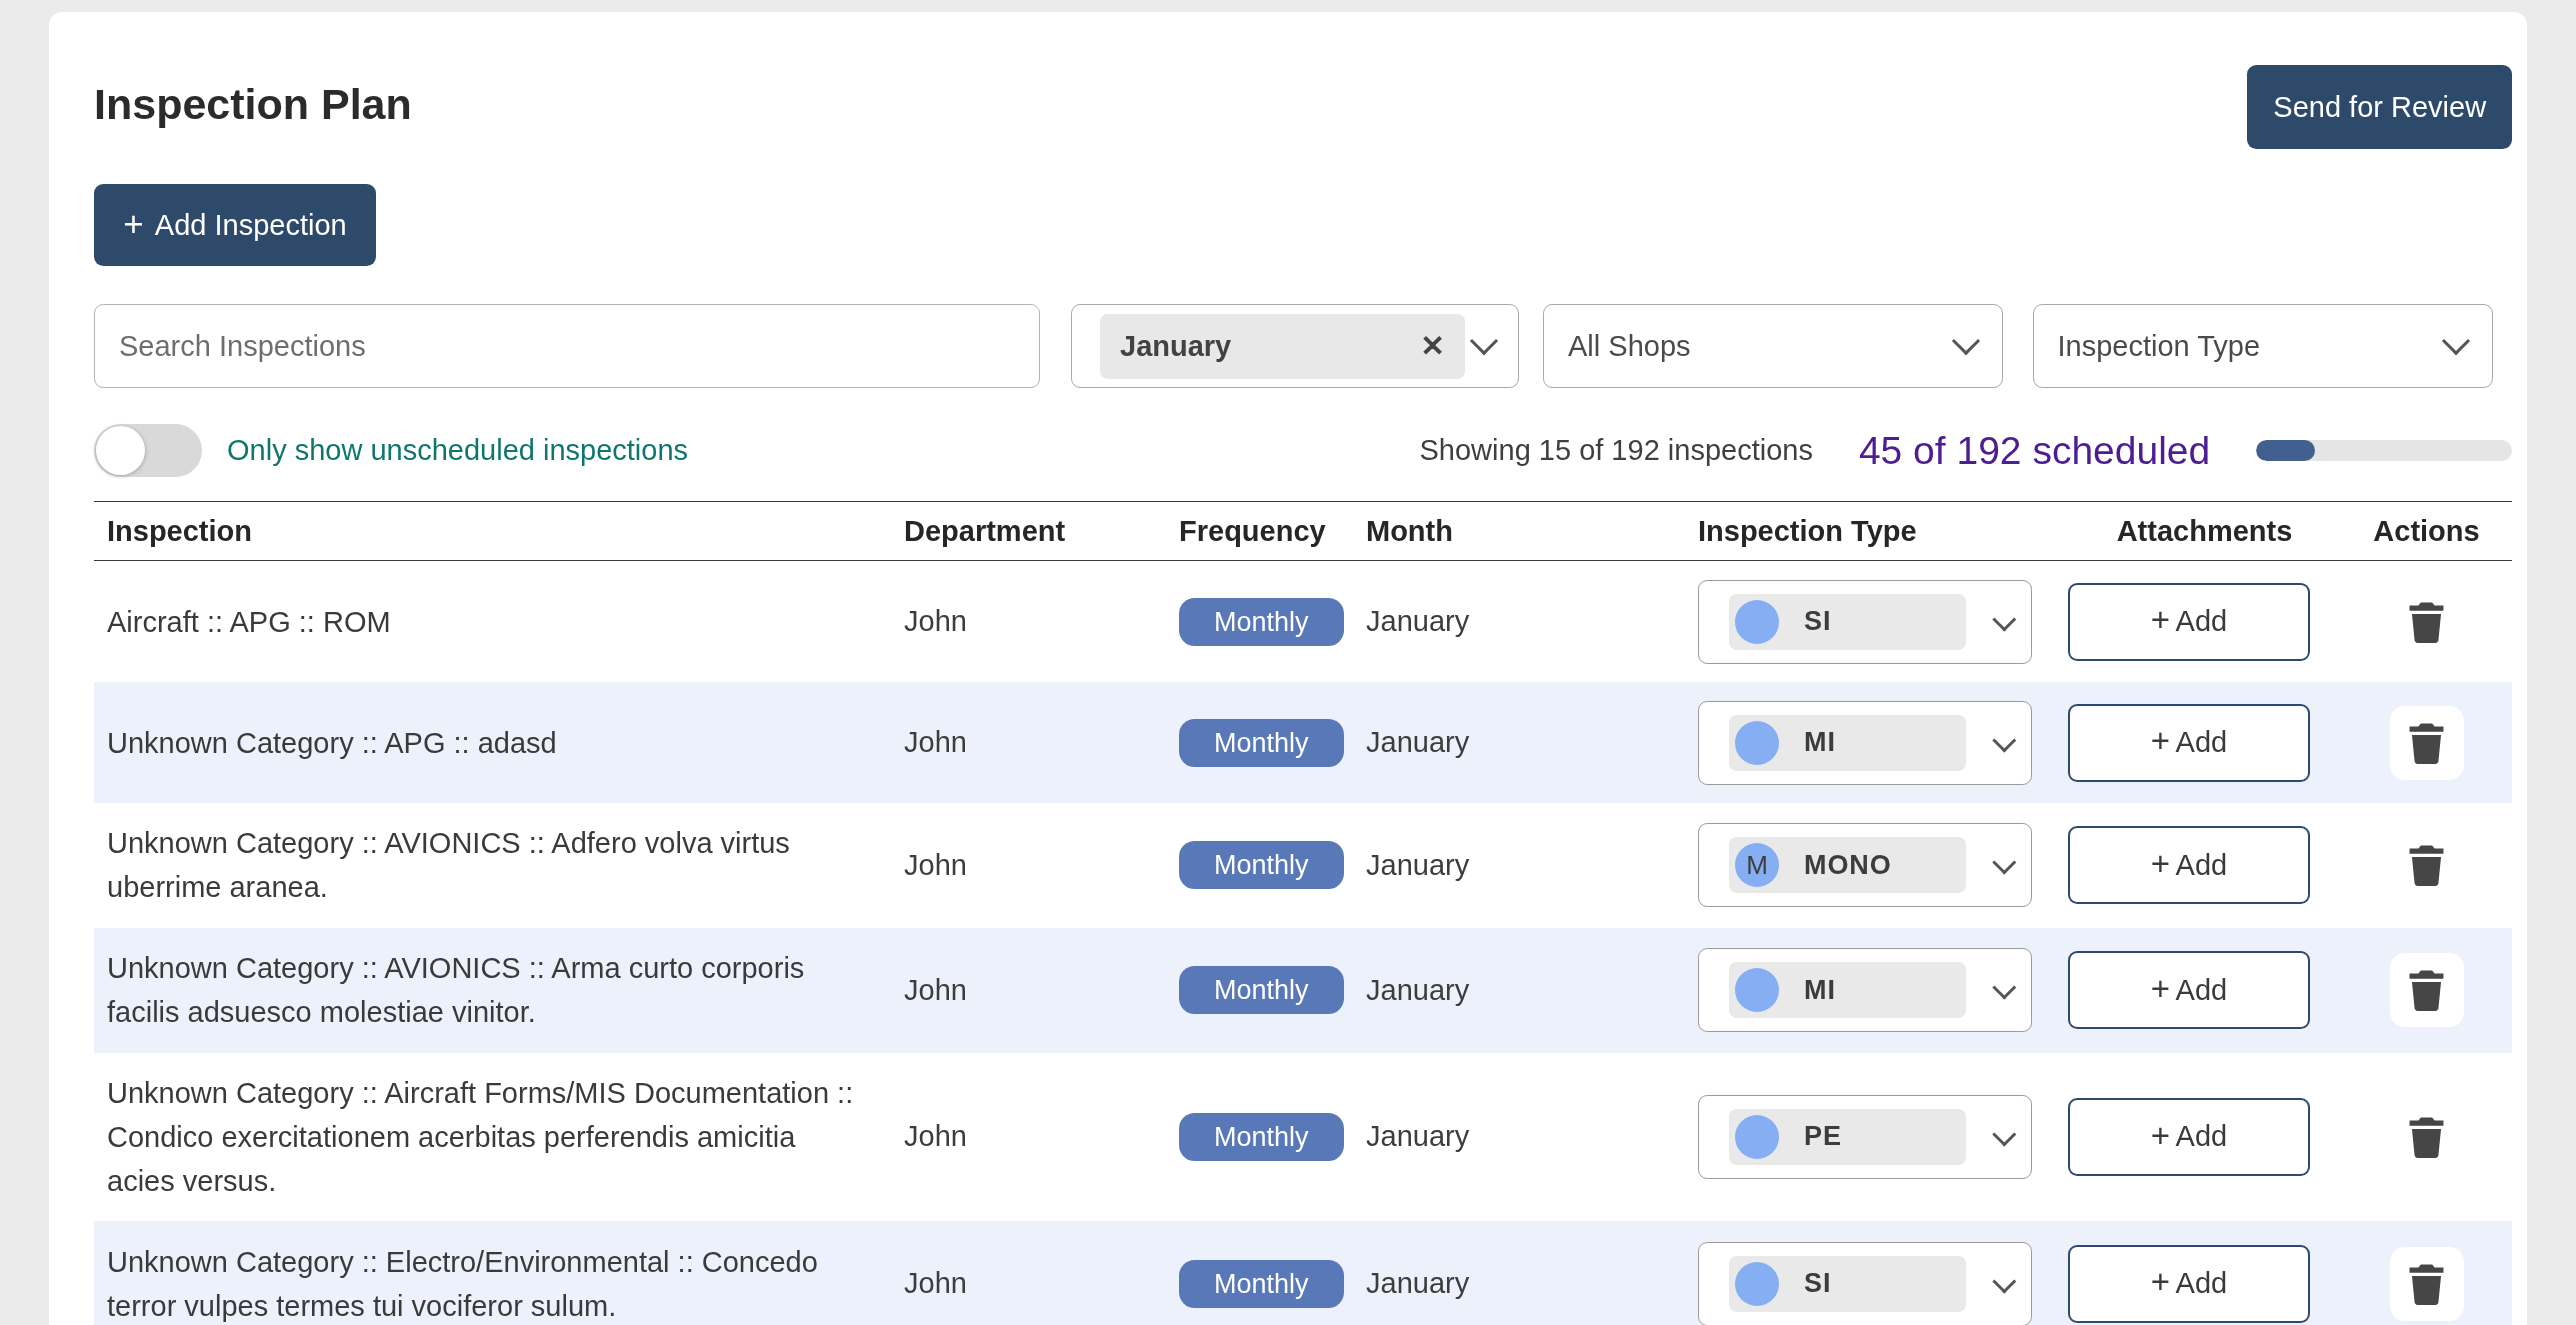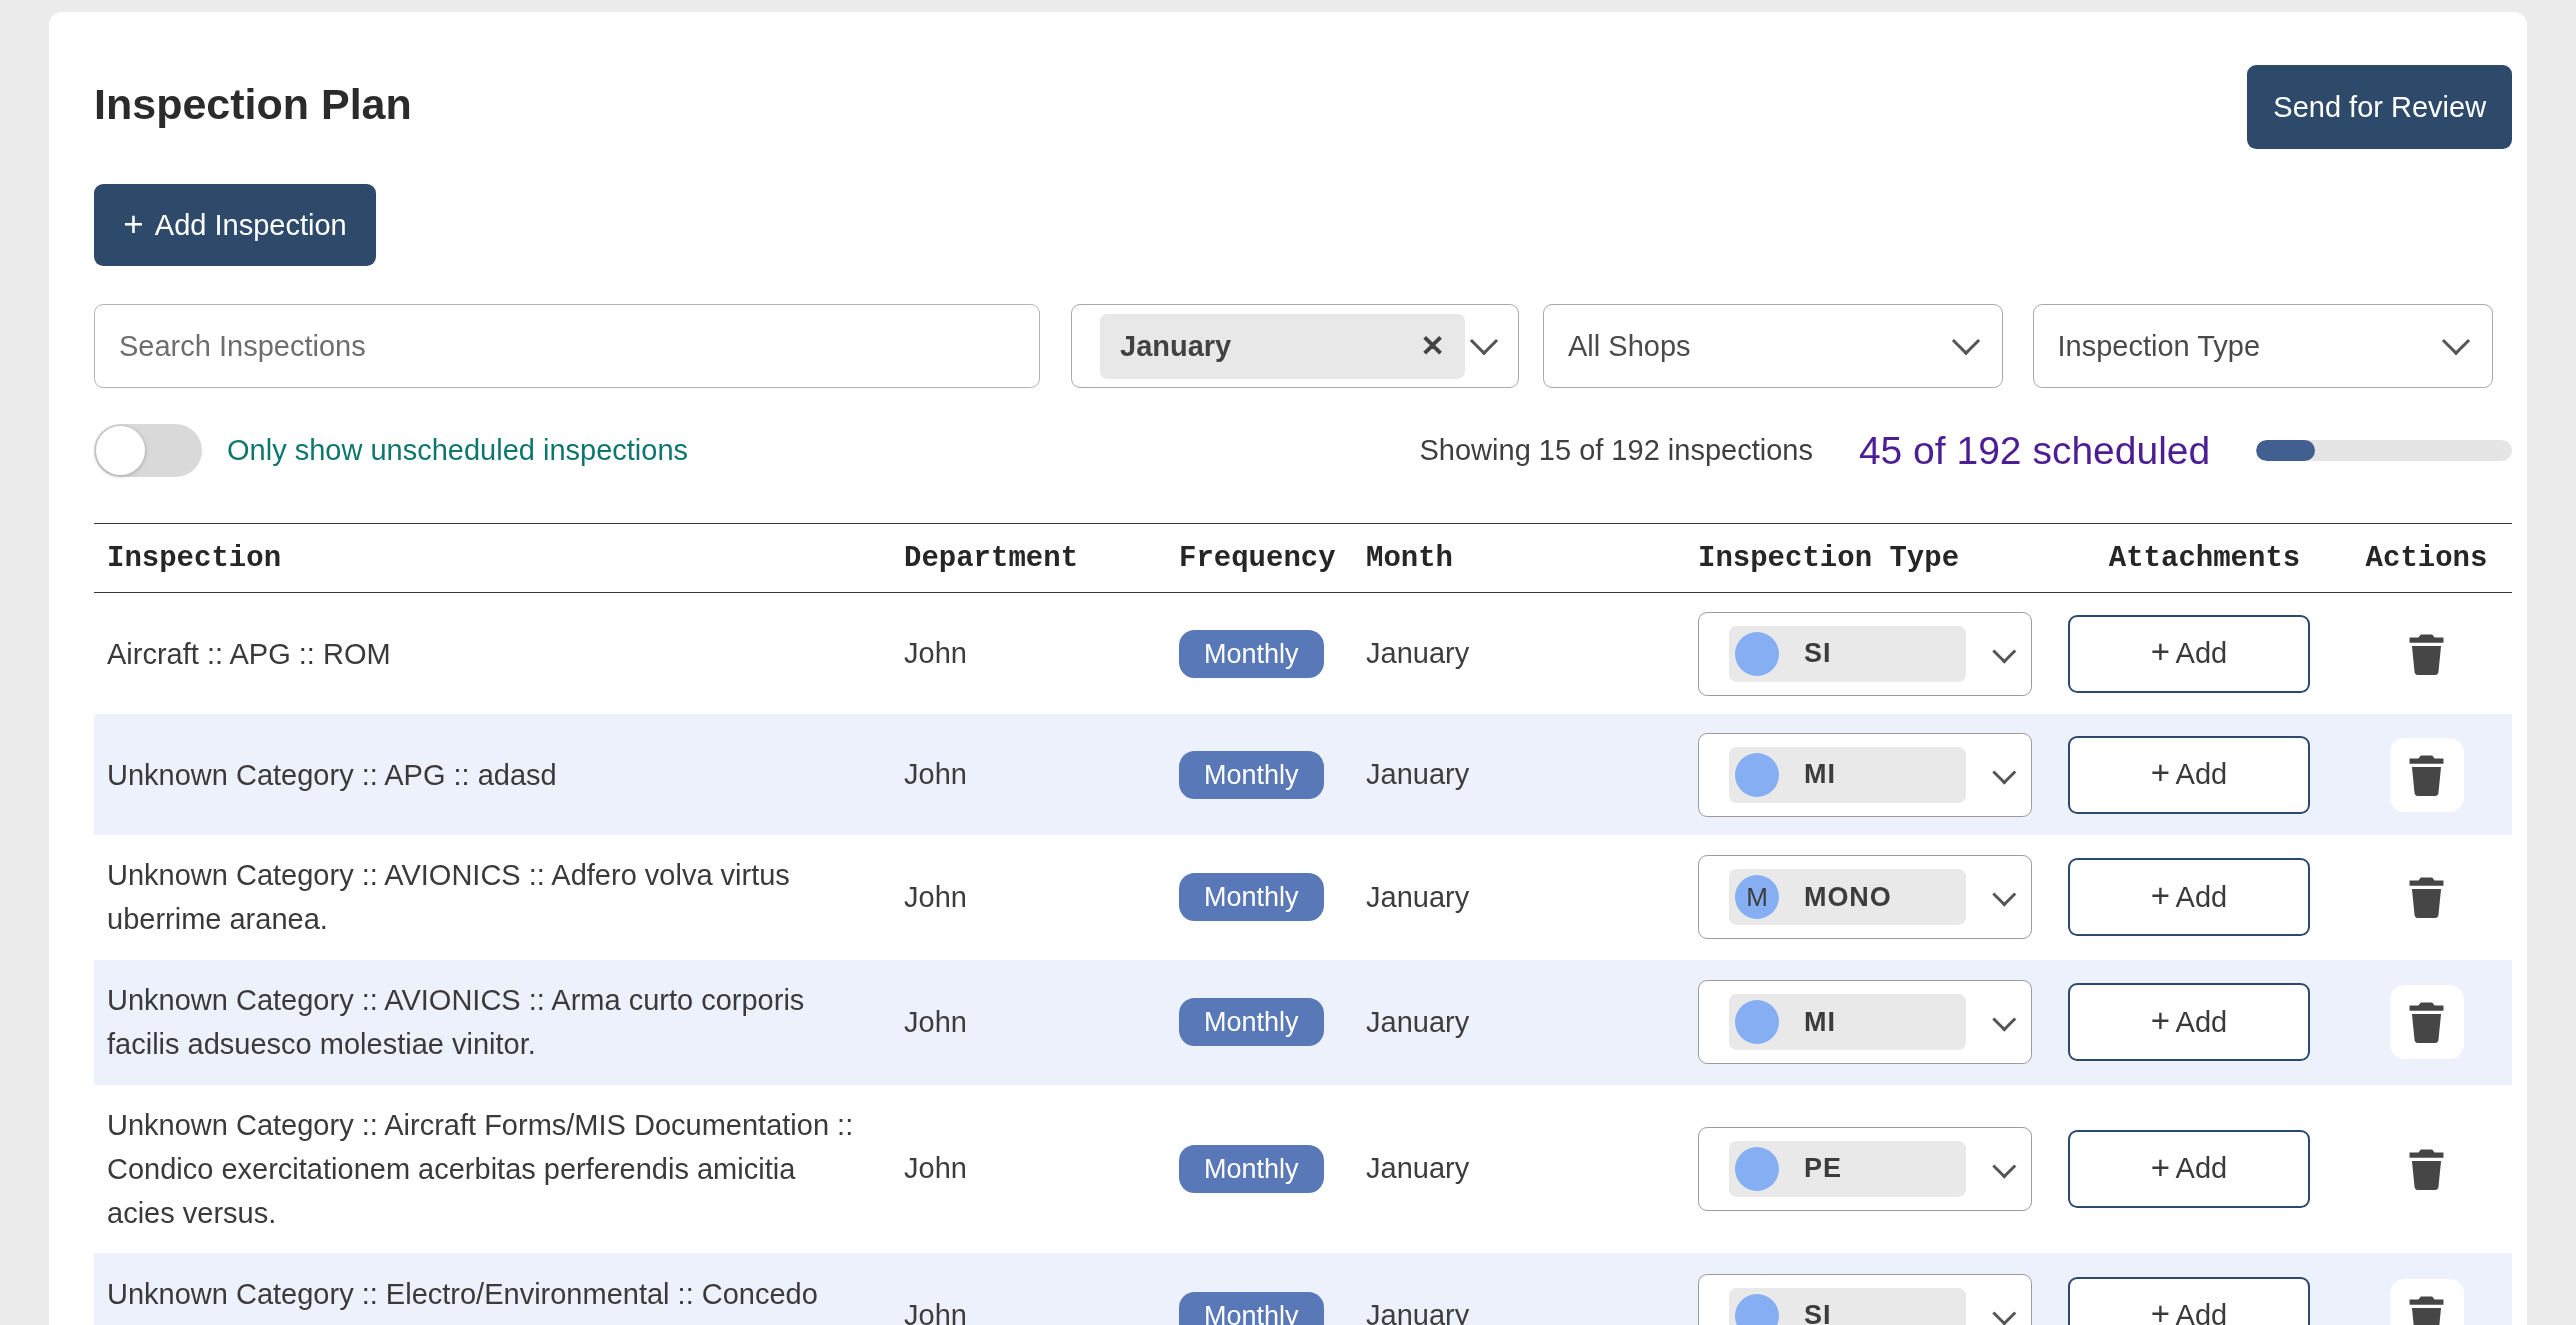--- a/index.html
+++ b/index.html
@@ -67,31 +67,31 @@
   .toggle-label { margin-left: 25px; font-size: 29px; color: #0f766e; }
   .spacer { flex: 1; }
   .showing-text { font-size: 29px; color: #3f3f3f; }
   .scheduled-text { font-size: 39px; color: #4c1d95; margin-left: 46px; }
   .progress-track { margin-left: 46px; width: 256px; height: 21px; background: #e5e5e5; border-radius: 11px; position: relative; overflow: hidden; flex: none; }
   .progress-fill { height: 100%; background: #41608f; border-radius: 11px; width: 23%; }
 
   
   .grid-cols { display: grid; grid-template-columns: 810px 275px 187px 332px 370px 273px 171px; }
   .thead {
-    margin-top: 46px; height: 70px; align-items: center;
+    margin-top: 24px; height: 60px; align-items: center;
     border-top: 1.8px solid #3a3a3a; border-bottom: 1.8px solid #3a3a3a;
-    font-weight: bold; font-size: 29px; color: #262626; font-family: Liberation Mono, monospace;
+    font-weight: bold; font-size: 29px; color: #262626;
   }
   .th-first { padding-left: 13px; }
   .th-center { text-align: center; }
   .trow { min-height: 121px; align-items: center; font-size: 29px; padding: 18.4px 0; }
   .trow.tinted { background: #edf1fb; }
   .cell-inspection { padding-left: 13px; padding-right: 46px; line-height: 44px; color: #3a3a3a; }
   .badge {
-    display: inline-block; height: 48px; line-height: 48px; padding: 0 25px;
+    display: inline-block; height: 48px; line-height: 48px; padding: 0 35px;
     background: #5878b8; color: #fff; border-radius: 15.7px; font-size: 27px;
   }
   .type-control {
     width: 334px; height: 84px; border: 1.8px solid #9a9a9a; border-radius: 9.2px; background: #fff;
     display: flex; align-items: center; position: relative; cursor: pointer;
   }
   .type-pill {
     margin-left: 29.5px; width: 237px; height: 56px; background: #e9e9e9; border-radius: 7.4px;
     display: flex; align-items: center;
   }

